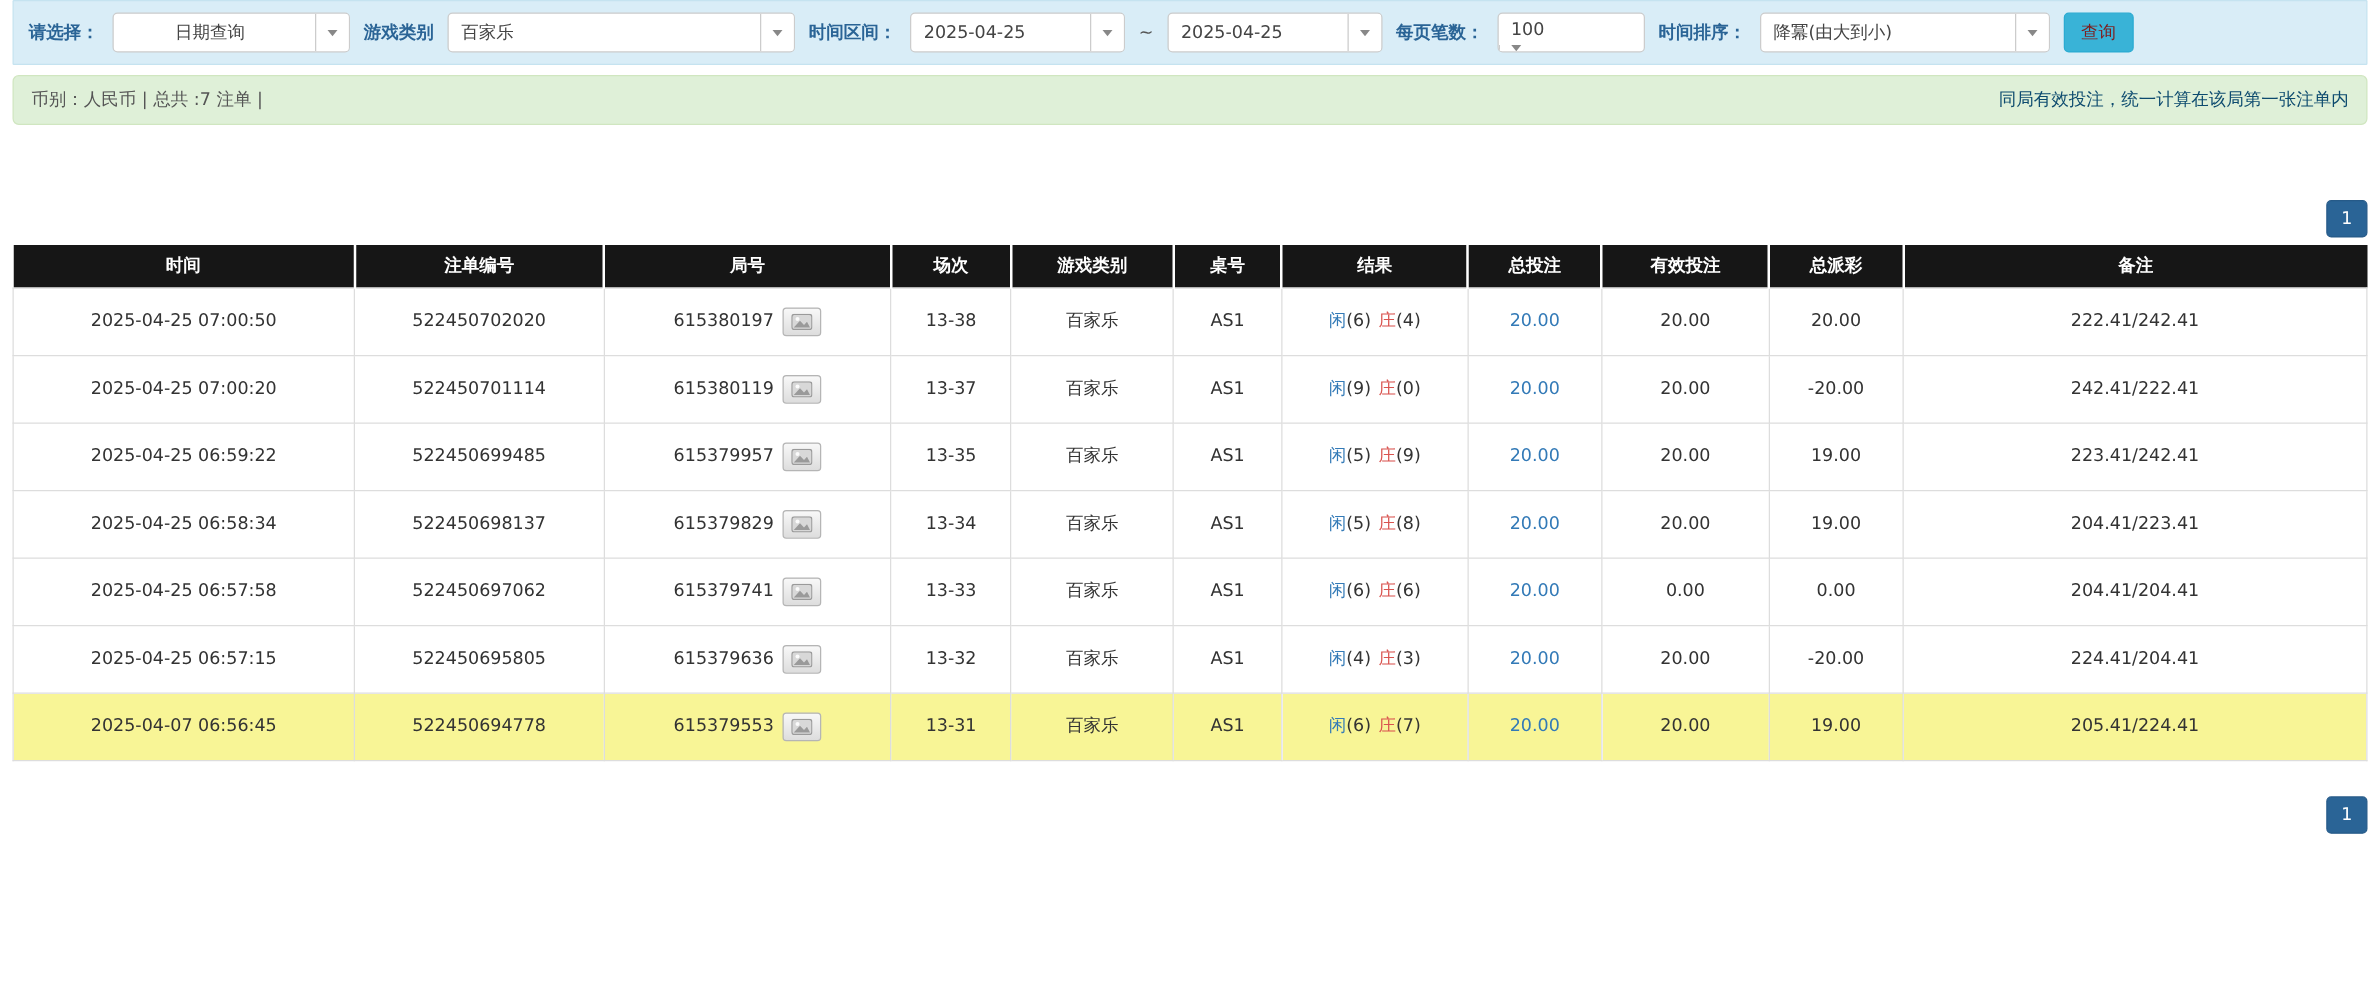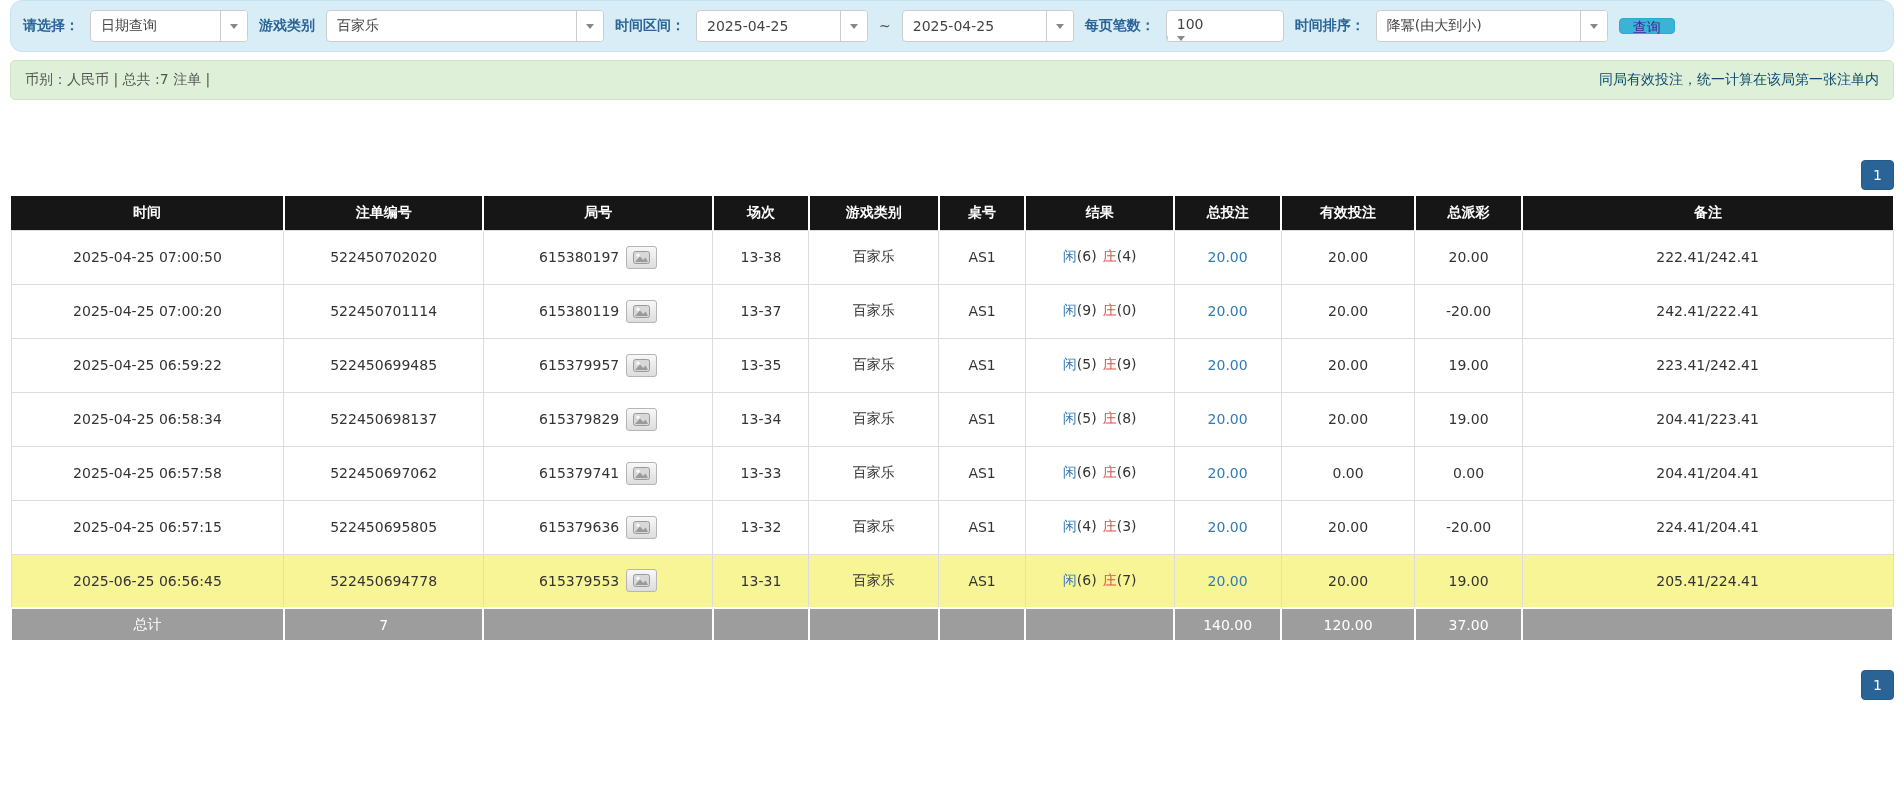--- a/index.html
+++ b/index.html
@@ -16,21 +16,21 @@
     font-size: 21px;
     font-weight: 400;
     color: #222;
     margin: 10px 2px 12px 2px;
   }
 
   
   .filter-bar {
     background: #d9edf7;
     border: 1px solid #c5e3f0;
-    border-radius: 12px;
+    border-radius: 1px;
     padding: 9px 12px;
     display: flex;
     align-items: center;
     gap: 11px;
     height: 52px;
   }
   .filter-label {
     color: #2a6496;
     font-weight: bold;
     font-size: 14px;
@@ -63,34 +63,34 @@
     justify-content: center;
     background: #fff;
     cursor: pointer;
   }
   .caret {
     width: 0; height: 0;
     border-left: 4px solid transparent;
     border-right: 4px solid transparent;
     border-top: 5px solid #888;
   }
-  .w-qtype { width: 158px; }
+  .w-qtype { width: 190px; padding-left: 39px; }
   .w-game  { width: 278px; }
   .w-date  { width: 172px; }
   .w-size  { width: 118px; flex-direction: column; }
   .w-sort  { width: 232px; }
   .range-sep { color: #555; font-size: 14px; }
   .btn-search {
     background: #39b3d7;
     border: 1px solid #2aabd2;
-    color: #4c1d95;
+    color: #7f1d1d;
     font-size: 14px;
     font-family: inherit;
     padding: 0 13px;
-    height: 16px;
+    height: 32px;
     border-radius: 4px;
     cursor: pointer;
   }
 
   
   .summary-bar {
     background: #dff0d8;
     border: 1px solid #d0e6c0;
     border-radius: 5px;
     margin-top: 8px;
@@ -404,21 +404,21 @@
         <td>百家乐</td>
         <td>AS1</td>
         <td><span class="res-p">闲</span><span class="res-n">(4)</span><span class="res-b">庄</span><span class="res-n">(3)</span></td>
         <td><a class="bet-link" href="#">20.00</a></td>
         <td>20.00</td>
         <td class="neg">-20.00</td>
         <td>224.41/204.41</td>
       </tr>
 
       <tr class="highlight">
-        <td>2025-06-25 06:56:45</td>
+        <td>2025-04-07 06:56:45</td>
         <td>522450694778</td>
         <td><span class="round-wrap">
               <span>615379553</span>
               <button class="vid-btn">
                 <svg width="17" height="13" viewBox="0 0 17 13">
                   <rect x="0.5" y="0.5" width="16" height="12" rx="2" fill="#d8d8d8" stroke="#9a9a9a"></rect>
                   <circle cx="5" cy="4.2" r="1.6" fill="#fbfbfb"></circle>
                   <path d="M2 11 L7 5.5 L10.2 9 L12.6 6.4 L15 11 Z" fill="#9a9a9a"></path>
                 </svg>
               </button>
@@ -427,33 +427,20 @@
         <td>百家乐</td>
         <td>AS1</td>
         <td><span class="res-p">闲</span><span class="res-n">(6)</span><span class="res-b">庄</span><span class="res-n">(7)</span></td>
         <td><a class="bet-link" href="#">20.00</a></td>
         <td>20.00</td>
         <td>19.00</td>
         <td>205.41/224.41</td>
       </tr>
 
 
-      <tr class="summary-row">
-        <td>总计</td>
-        <td>7</td>
-        <td></td>
-        <td></td>
-        <td></td>
-        <td></td>
-        <td></td>
-        <td>140.00</td>
-        <td>120.00</td>
-        <td>37.00</td>
-        <td></td>
-      </tr>
 
     </tbody>
   </table>
 
   <div class="pagination-row bottom">
     <a class="page-btn">1</a>
   </div>
 
 </div>
 

